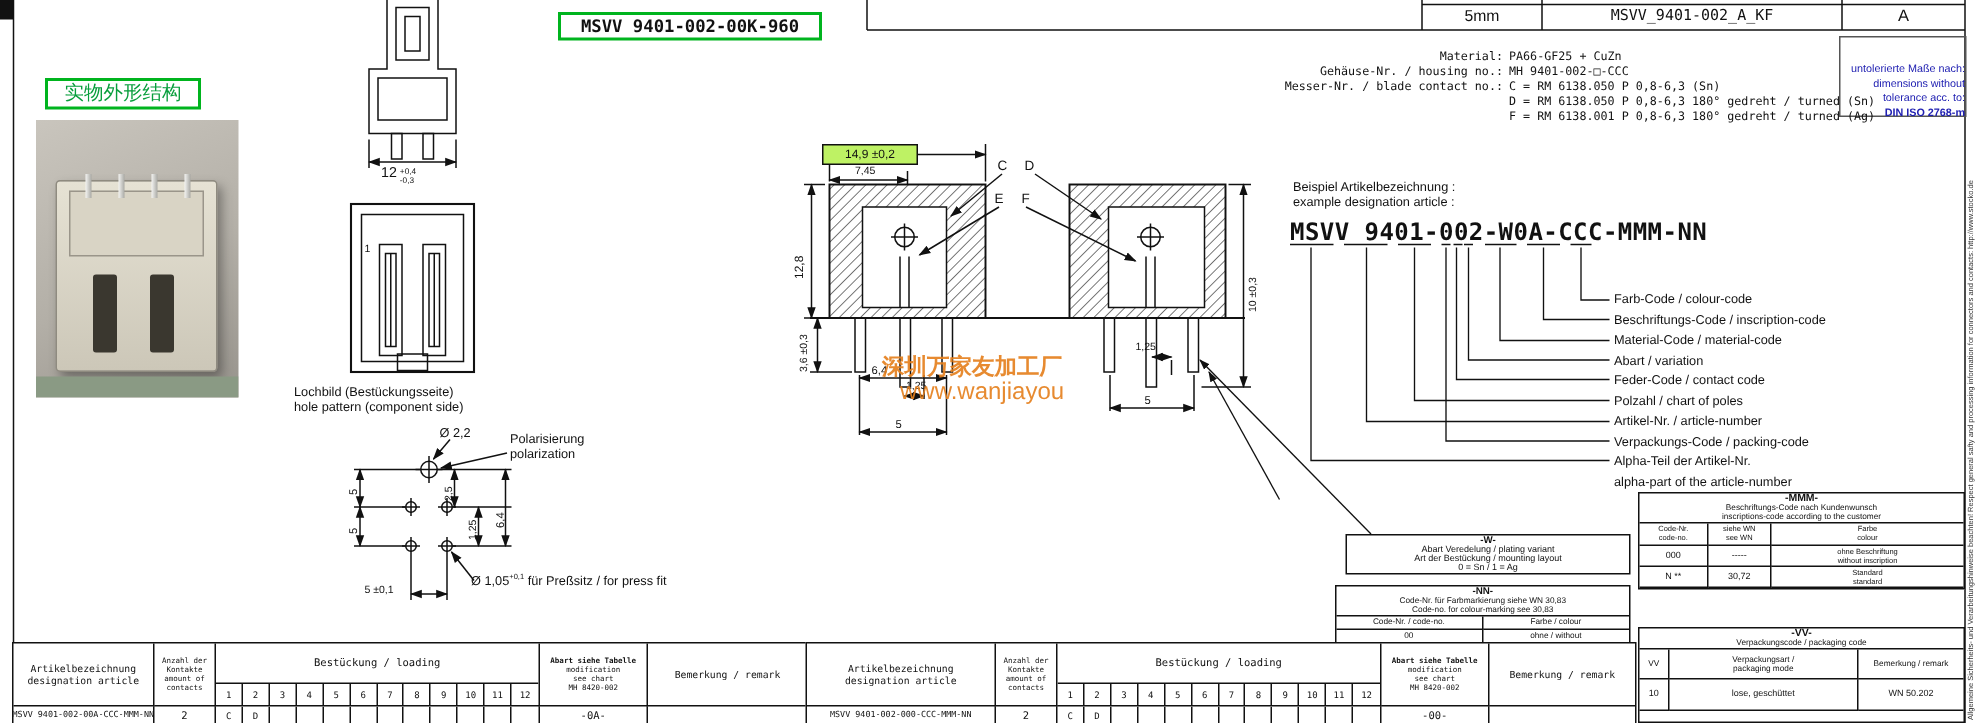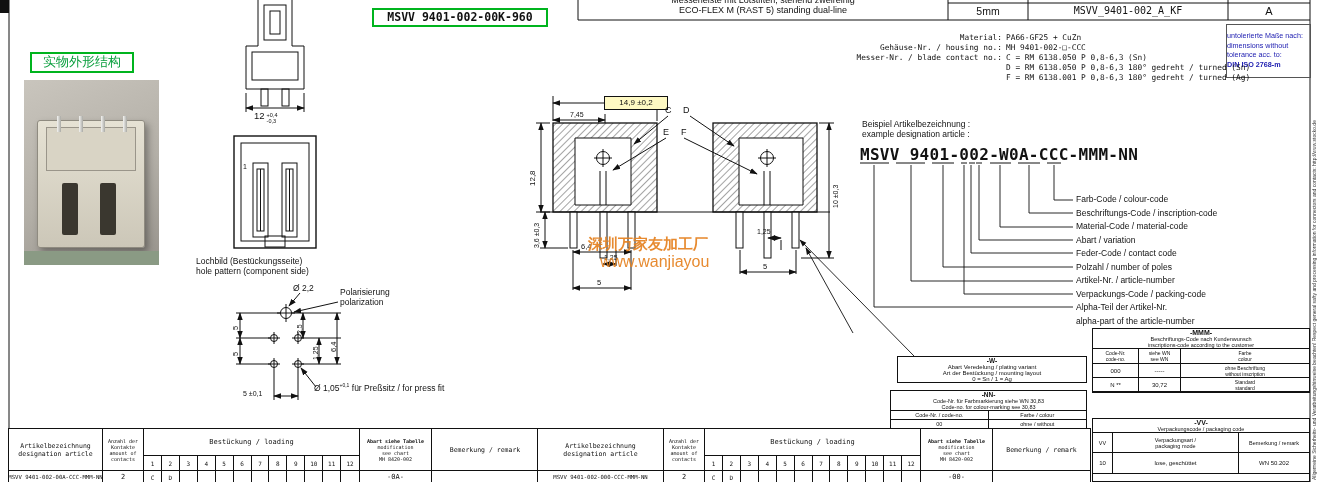--- a/index.html
+++ b/index.html
@@ -212,24 +212,20 @@
 <path d="M911,165 V281 H1073"></path>
 <path d="M964,165 V294 H1073"></path>
 <path d="M874,165 V307 H1073"></path>
 </g>
 
 <path d="M853,333 L806,248" marker-end="url(#ar)" stroke-width="0.9"></path>
 <path d="M914,356 L800,240" marker-end="url(#ar)" stroke-width="0.9"></path>
 </g>
 </svg>
 
-<div class="clipcell" style="left:579px;top:0;width:368px;height:20px">
-  <div class="f9" style="margin-top:-5px">Messerleiste mit Lötstiften, stehend zweireihig</div>
-  <div class="f9">ECO-FLEX M (RAST 5) standing dual-line</div>
-</div>
 <div class="t ctr" style="left:948px;top:3px;width:80px;height:17px;line-height:16px;font-size:10.5px">5mm</div>
 <div class="t ctr mono f10" style="left:1028px;top:3px;width:200px;height:33px;line-height:16px">MSVV_9401-002_A_KF</div>
 <div class="t ctr" style="left:1228px;top:3px;width:82px;height:17px;line-height:16px;font-size:11px">A</div>
 
 <div class="greenbox mono" style="left:372px;top:8px;width:176px;height:19px;line-height:14px;font-size:11.5px;font-weight:600">MSVV 9401-002-00K-960</div>
 
 <div class="greenbox" style="left:30px;top:52px;width:104px;height:21px;line-height:16px;font-size:13px;color:#089e3c">实物外形结构</div>
 <div class="photo">
   <div class="ph-body">
     <div class="ph-top">
@@ -237,21 +233,21 @@
       <div class="ph-pin" style="left:32px"></div>
       <div class="ph-pin" style="left:54px"></div>
       <div class="ph-pin" style="left:76px"></div>
     </div>
     <div class="ph-slot" style="left:24px"></div>
     <div class="ph-slot" style="left:62px"></div>
   </div>
   <div class="ph-pcb"></div>
 </div>
 
-<div class="t" style="left:1226px;top:24px;width:85px;height:54px;border:1px solid #555;color:#2121b2;font-size:7.2px;line-height:1.35;text-align:left;padding-top:6px;white-space:normal">
+<div class="t" style="left:1226px;top:24px;width:85px;height:54px;border:1px solid #555;color:#2121b2;font-size:7.2px;line-height:1.35;text-align:right;padding-top:16px;white-space:normal">
   <div>untolerierte Maße nach:</div>
   <div>dimensions without</div>
   <div>tolerance acc. to:</div>
   <div class="b">DIN ISO 2768-m</div>
 </div>
 
 <div class="t mono" style="left:838px;top:33px;font-size:7.8px;line-height:10px">
   <div class="mrow"><span class="mlab">Material:</span><span>PA66-GF25 + CuZn</span></div>
   <div class="mrow"><span class="mlab">Gehäuse-Nr. / housing no.:</span><span>MH 9401-002-□-CCC</span></div>
   <div class="mrow"><span class="mlab">Messer-Nr. / blade contact no.:</span><span>C = RM 6138.050 P 0,8-6,3 (Sn)</span></div>
@@ -262,21 +258,21 @@
 <span class="t f85" style="left:862px;top:120px">Beispiel Artikelbezeichnung :</span>
 <span class="t f85" style="left:862px;top:130px">example designation article :</span>
 <span class="t mono b" style="left:860px;top:146px;font-size:16px;letter-spacing:.3px">MSVV 9401-002-W0A-CCC-MMM-NN</span>
 <div class="t callouts" style="left:1076px;top:193px;font-size:8.5px;line-height:13.5px">
   <div>
         <div>Farb-Code / colour-code</div>
         <div>Beschriftungs-Code / inscription-code</div>
         <div>Material-Code / material-code</div>
         <div>Abart / variation</div>
         <div>Feder-Code / contact code</div>
-        <div>Polzahl / number of poles</div>
+        <div>Polzahl / chart of poles</div>
         <div>Artikel-Nr. / article-number</div>
         <div>Verpackungs-Code / packing-code</div>
         <div>Alpha-Teil der Artikel-Nr.</div>
         <div>alpha-part of the article-number</div>
       </div>
 </div>
 
 <span class="t" style="left:254px;top:111px;font-size:9.5px">
   <span>12</span><span class="tolstack">
         <span>+0,4</span>
@@ -294,21 +290,21 @@
 <span class="t f7 rot" style="left:296px;top:334px">2,5</span>
 <span class="t f7 rot" style="left:312px;top:360px">1,25</span>
 <span class="t f75 rot" style="left:330px;top:352px">6,4</span>
 <span class="t f75 rot" style="left:232px;top:330px">5</span>
 <span class="t f75 rot" style="left:232px;top:356px">5</span>
 <span class="t f7" style="left:243px;top:390px">5 ±0,1</span>
 <span class="t f85" style="left:314px;top:383px">
   <span>Ø 1,05</span><sup class="f5">+0,1</sup>&nbsp;<span>für Preßsitz / for press fit</span>
 </span>
 
-<span class="t ctr" style="left:604px;top:96px;width:64px;height:14px;border:1px solid #111;font-size:8px;line-height:12px;background:#fef9c3">14,9 ±0,2</span>
+<span class="t ctr" style="left:548px;top:96px;width:64px;height:14px;border:1px solid #111;font-size:8px;line-height:12px;background:#bef264">14,9 ±0,2</span>
 <span class="t f7" style="left:570px;top:111px">7,45</span>
 <span class="t f8 rot" style="left:529px;top:186px">12,8</span>
 <span class="t f7 rot" style="left:533px;top:248px">3,6 ±0,3</span>
 <span class="t f7 rot" style="left:832px;top:208px">10 ±0,3</span>
 <span class="t f75" style="left:581px;top:243px">6,4</span>
 <span class="t f7" style="left:604px;top:254px">1,25</span>
 <span class="t f75" style="left:597px;top:279px">5</span>
 <span class="t f7" style="left:757px;top:228px">1,25</span>
 <span class="t f75" style="left:763px;top:263px">5</span>
 <span class="t f9" style="left:665px;top:106px">C</span>

